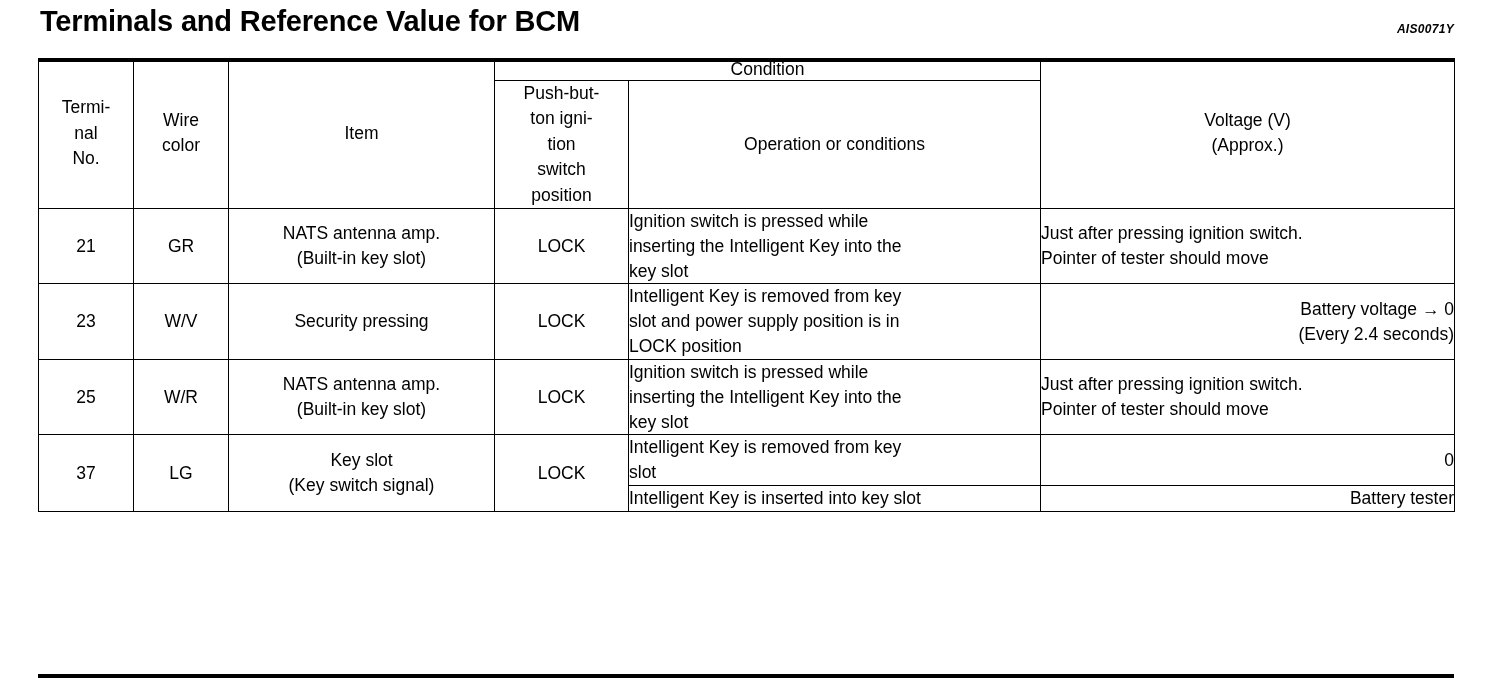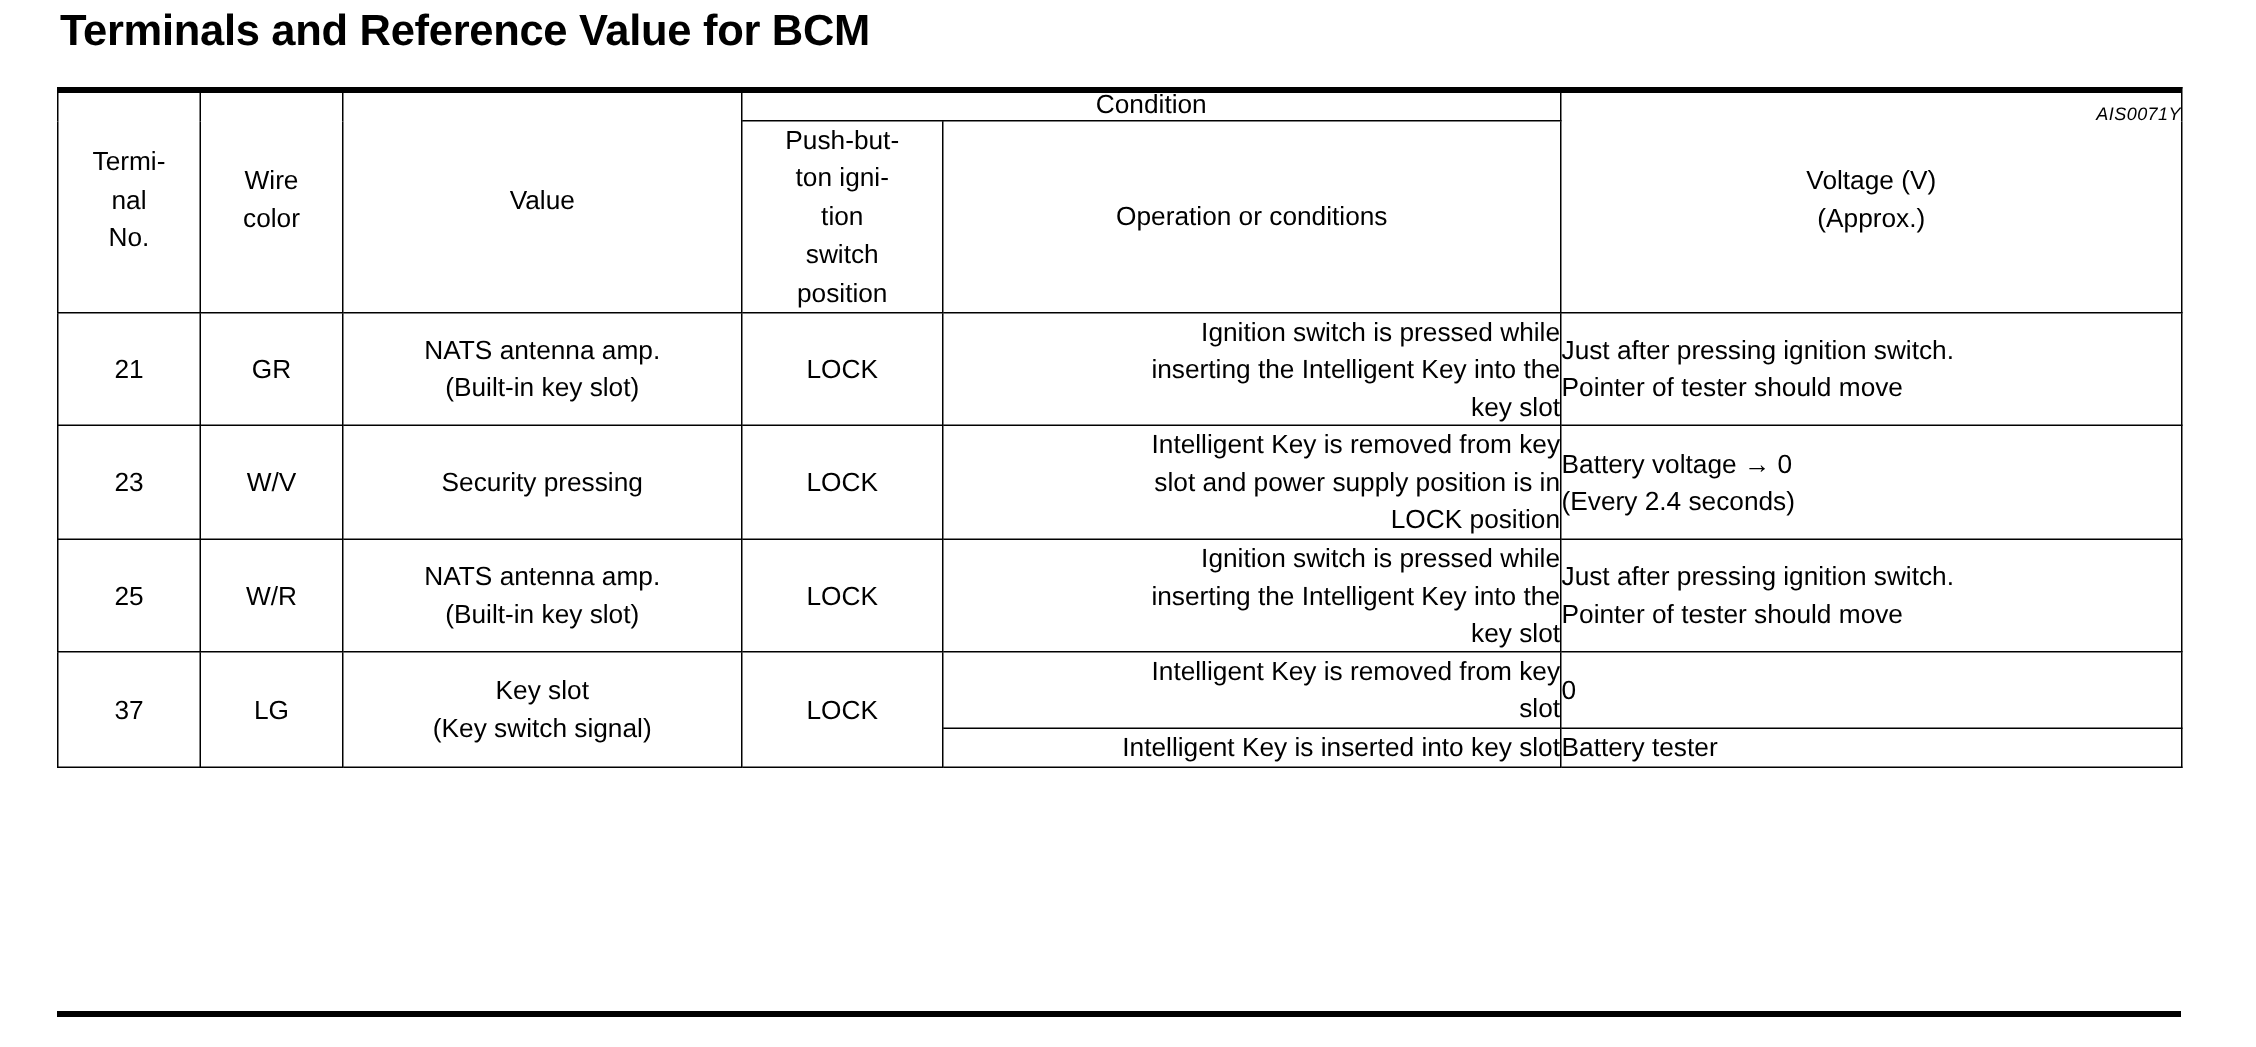--- a/index.html
+++ b/index.html
@@ -34,24 +34,23 @@
     font-weight: bold;
     letter-spacing: -0.2px;
     white-space: nowrap;
   }
   .doc-code {
     position: absolute;
     right: 50px;
     top: 22px;
     font-size: 12px;
     font-style: italic;
-    font-weight: normal;
+    font-weight: bold;
     letter-spacing: 0.3px;
     white-space: nowrap;
-    margin-top: 47px;
   }
 
   .table-wrap {
     position: absolute;
     left: 38px;
     top: 58px;
     width: 1416px;
   }
   table.spec {
     border-collapse: collapse;
@@ -115,31 +114,31 @@
 
   .row-term, .row-wire, .row-push {
     text-align: center;
   }
   .row-item {
     text-align: center;
     padding: 7px 14px;
     line-height: 1.42;
   }
   .row-oper {
-    text-align: right;
+    text-align: left;
     padding: 7px 13px;
     line-height: 1.42;
   }
   .row-volt-left {
     text-align: left;
     padding: 7px 13px;
     line-height: 1.42;
   }
   .row-volt-ctr {
-    text-align: left;
+    text-align: right;
     padding: 7px 13px;
     line-height: 1.42;
   }
   
   .sep-right { border-right-width: 2px; }
   .sep-bottom-strong { border-bottom-width: 2px; }
   .line2 { display: block; }
 </style>
 </head>
 <body>
@@ -169,21 +168,21 @@
         <tr>
           <td class="hdr-term sep-right" rowspan="2">
             <span class="line2">Termi-</span>
             <span class="line2">nal</span>
             <span class="line2">No.</span>
           </td>
           <td class="hdr-wire sep-right" rowspan="2">
             <span class="line2">Wire</span>
             <span class="line2">color</span>
           </td>
-          <td class="hdr-item sep-right" rowspan="2">Value</td>
+          <td class="hdr-item sep-right" rowspan="2">Item</td>
           <td class="hdr-cond sep-right" colspan="2">Condition</td>
           <td class="hdr-volt" rowspan="2">
             <span class="line2">Voltage (V)</span>
             <span class="line2">(Approx.)</span>
           </td>
         </tr>
 
         <tr>
           <td class="hdr-push sep-bottom-strong">
             <span class="line2">Push-but-</span>

